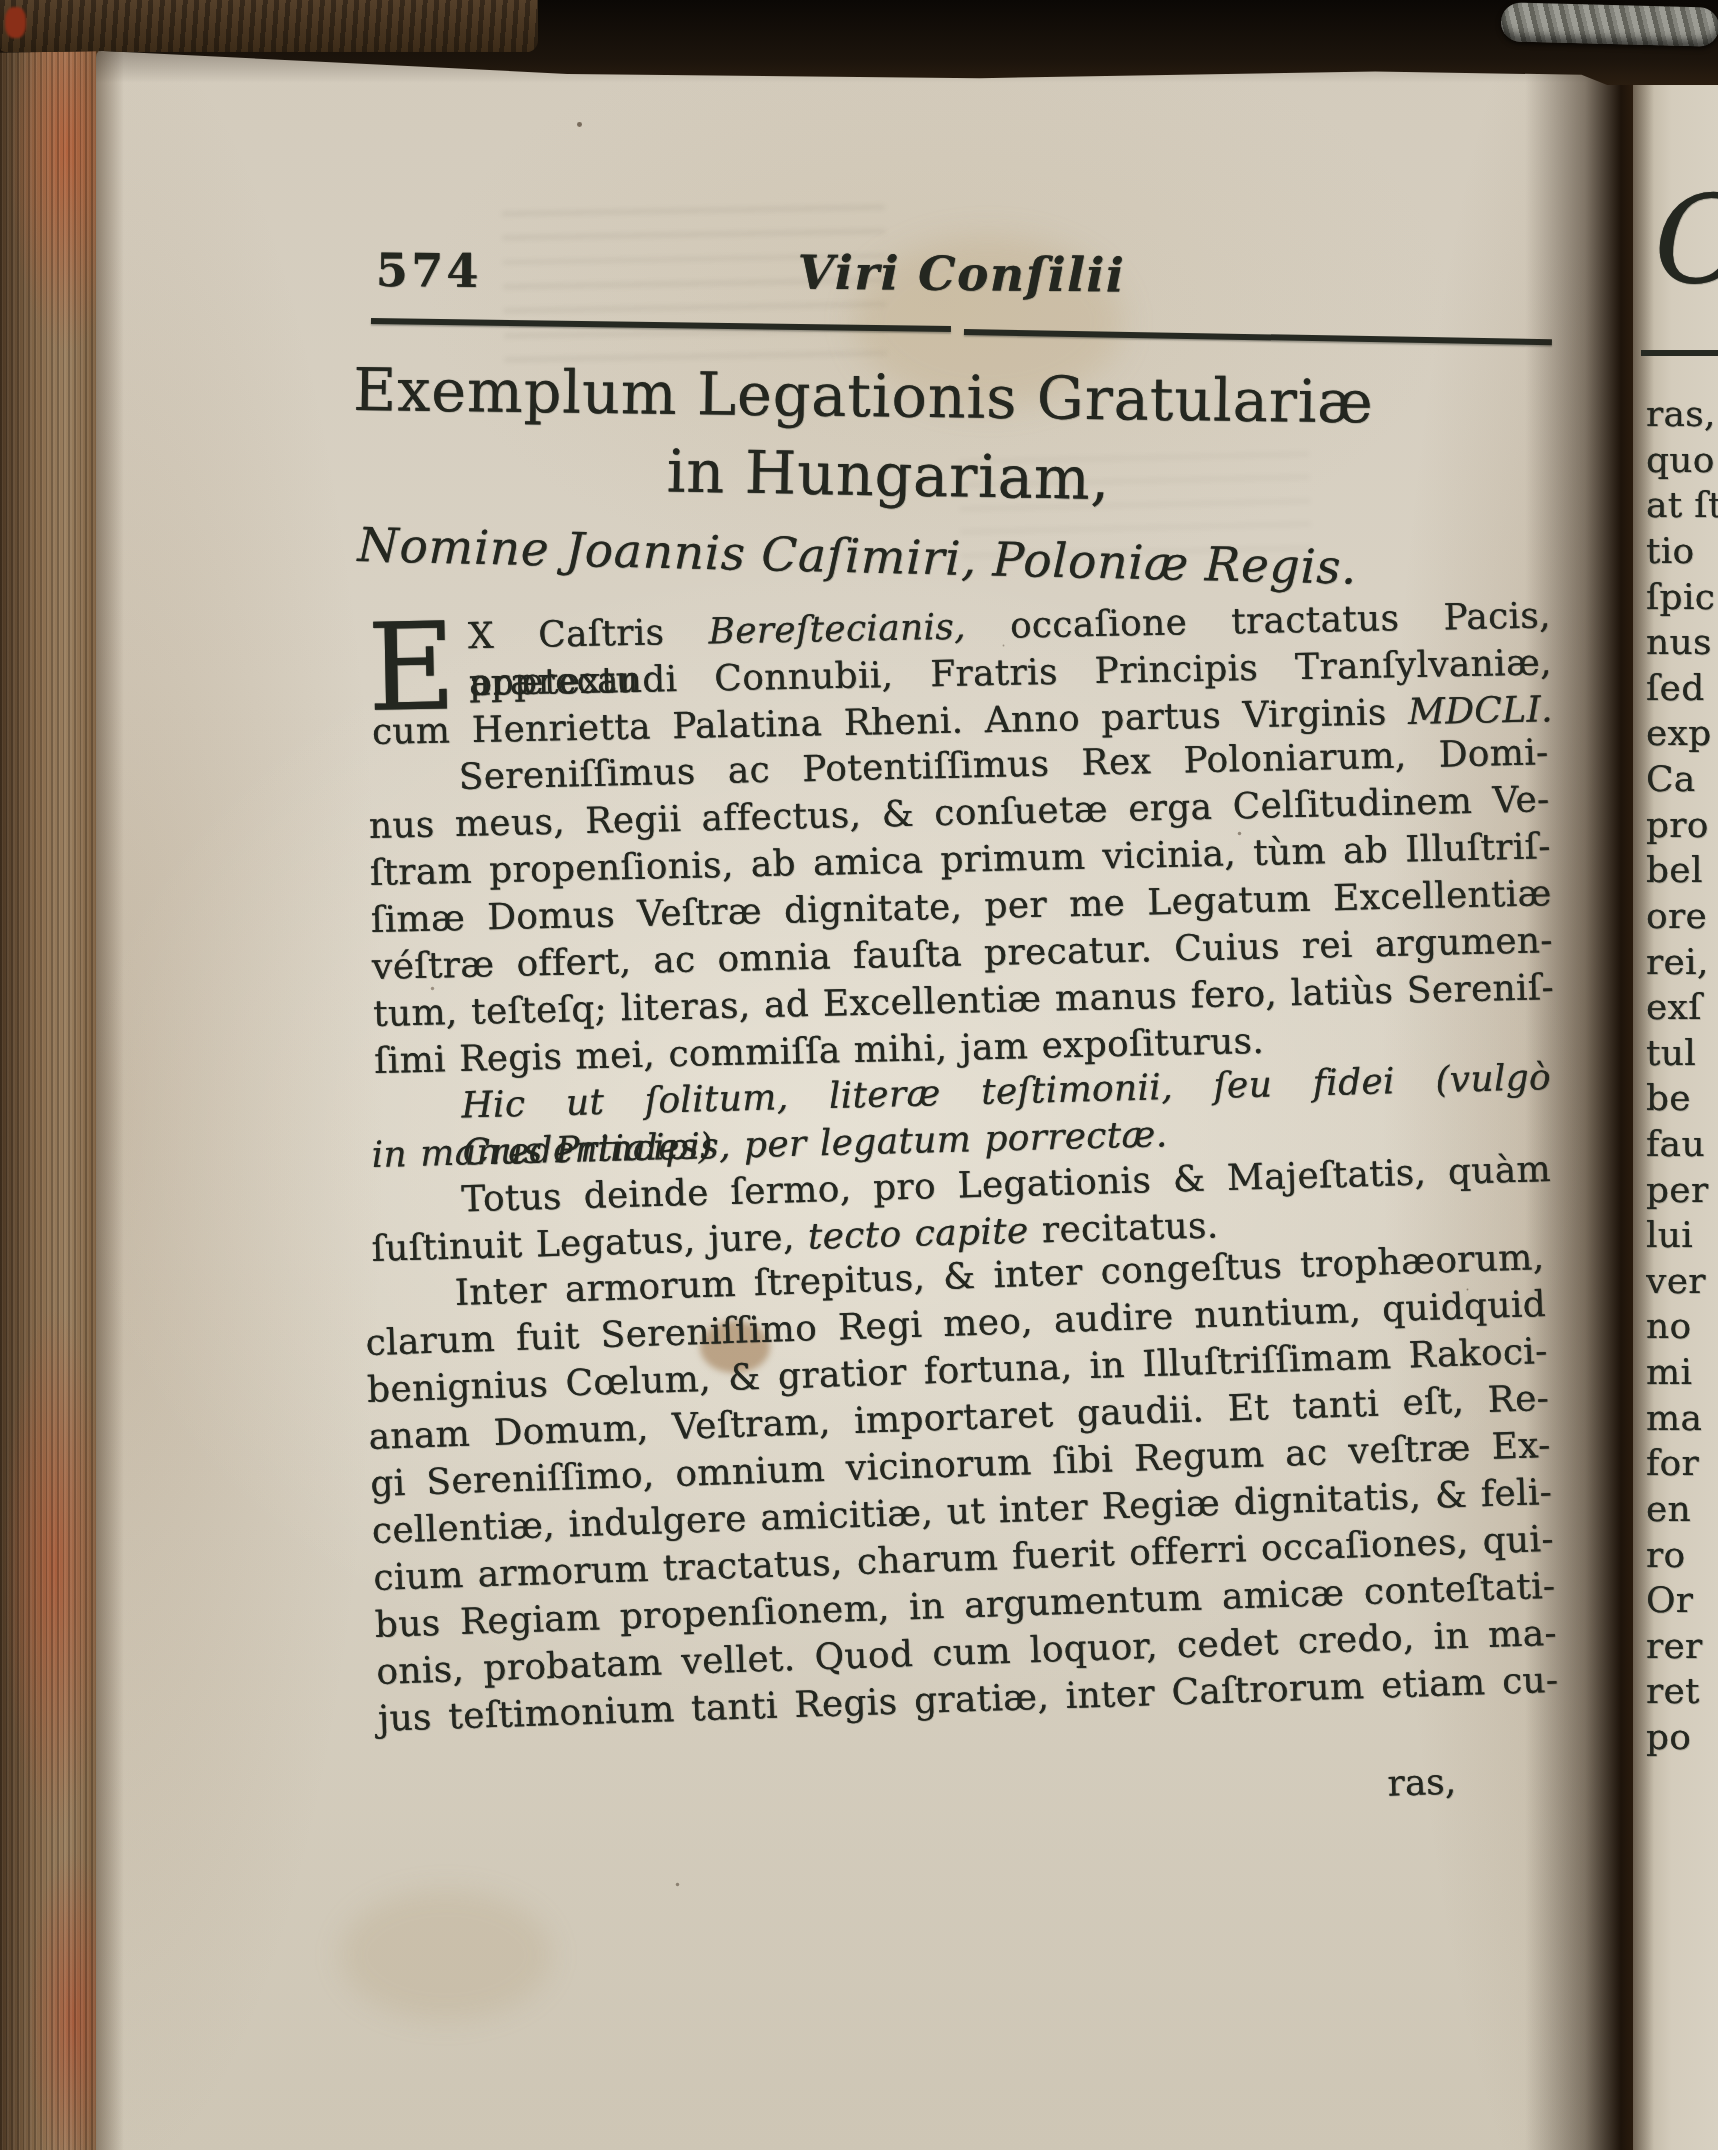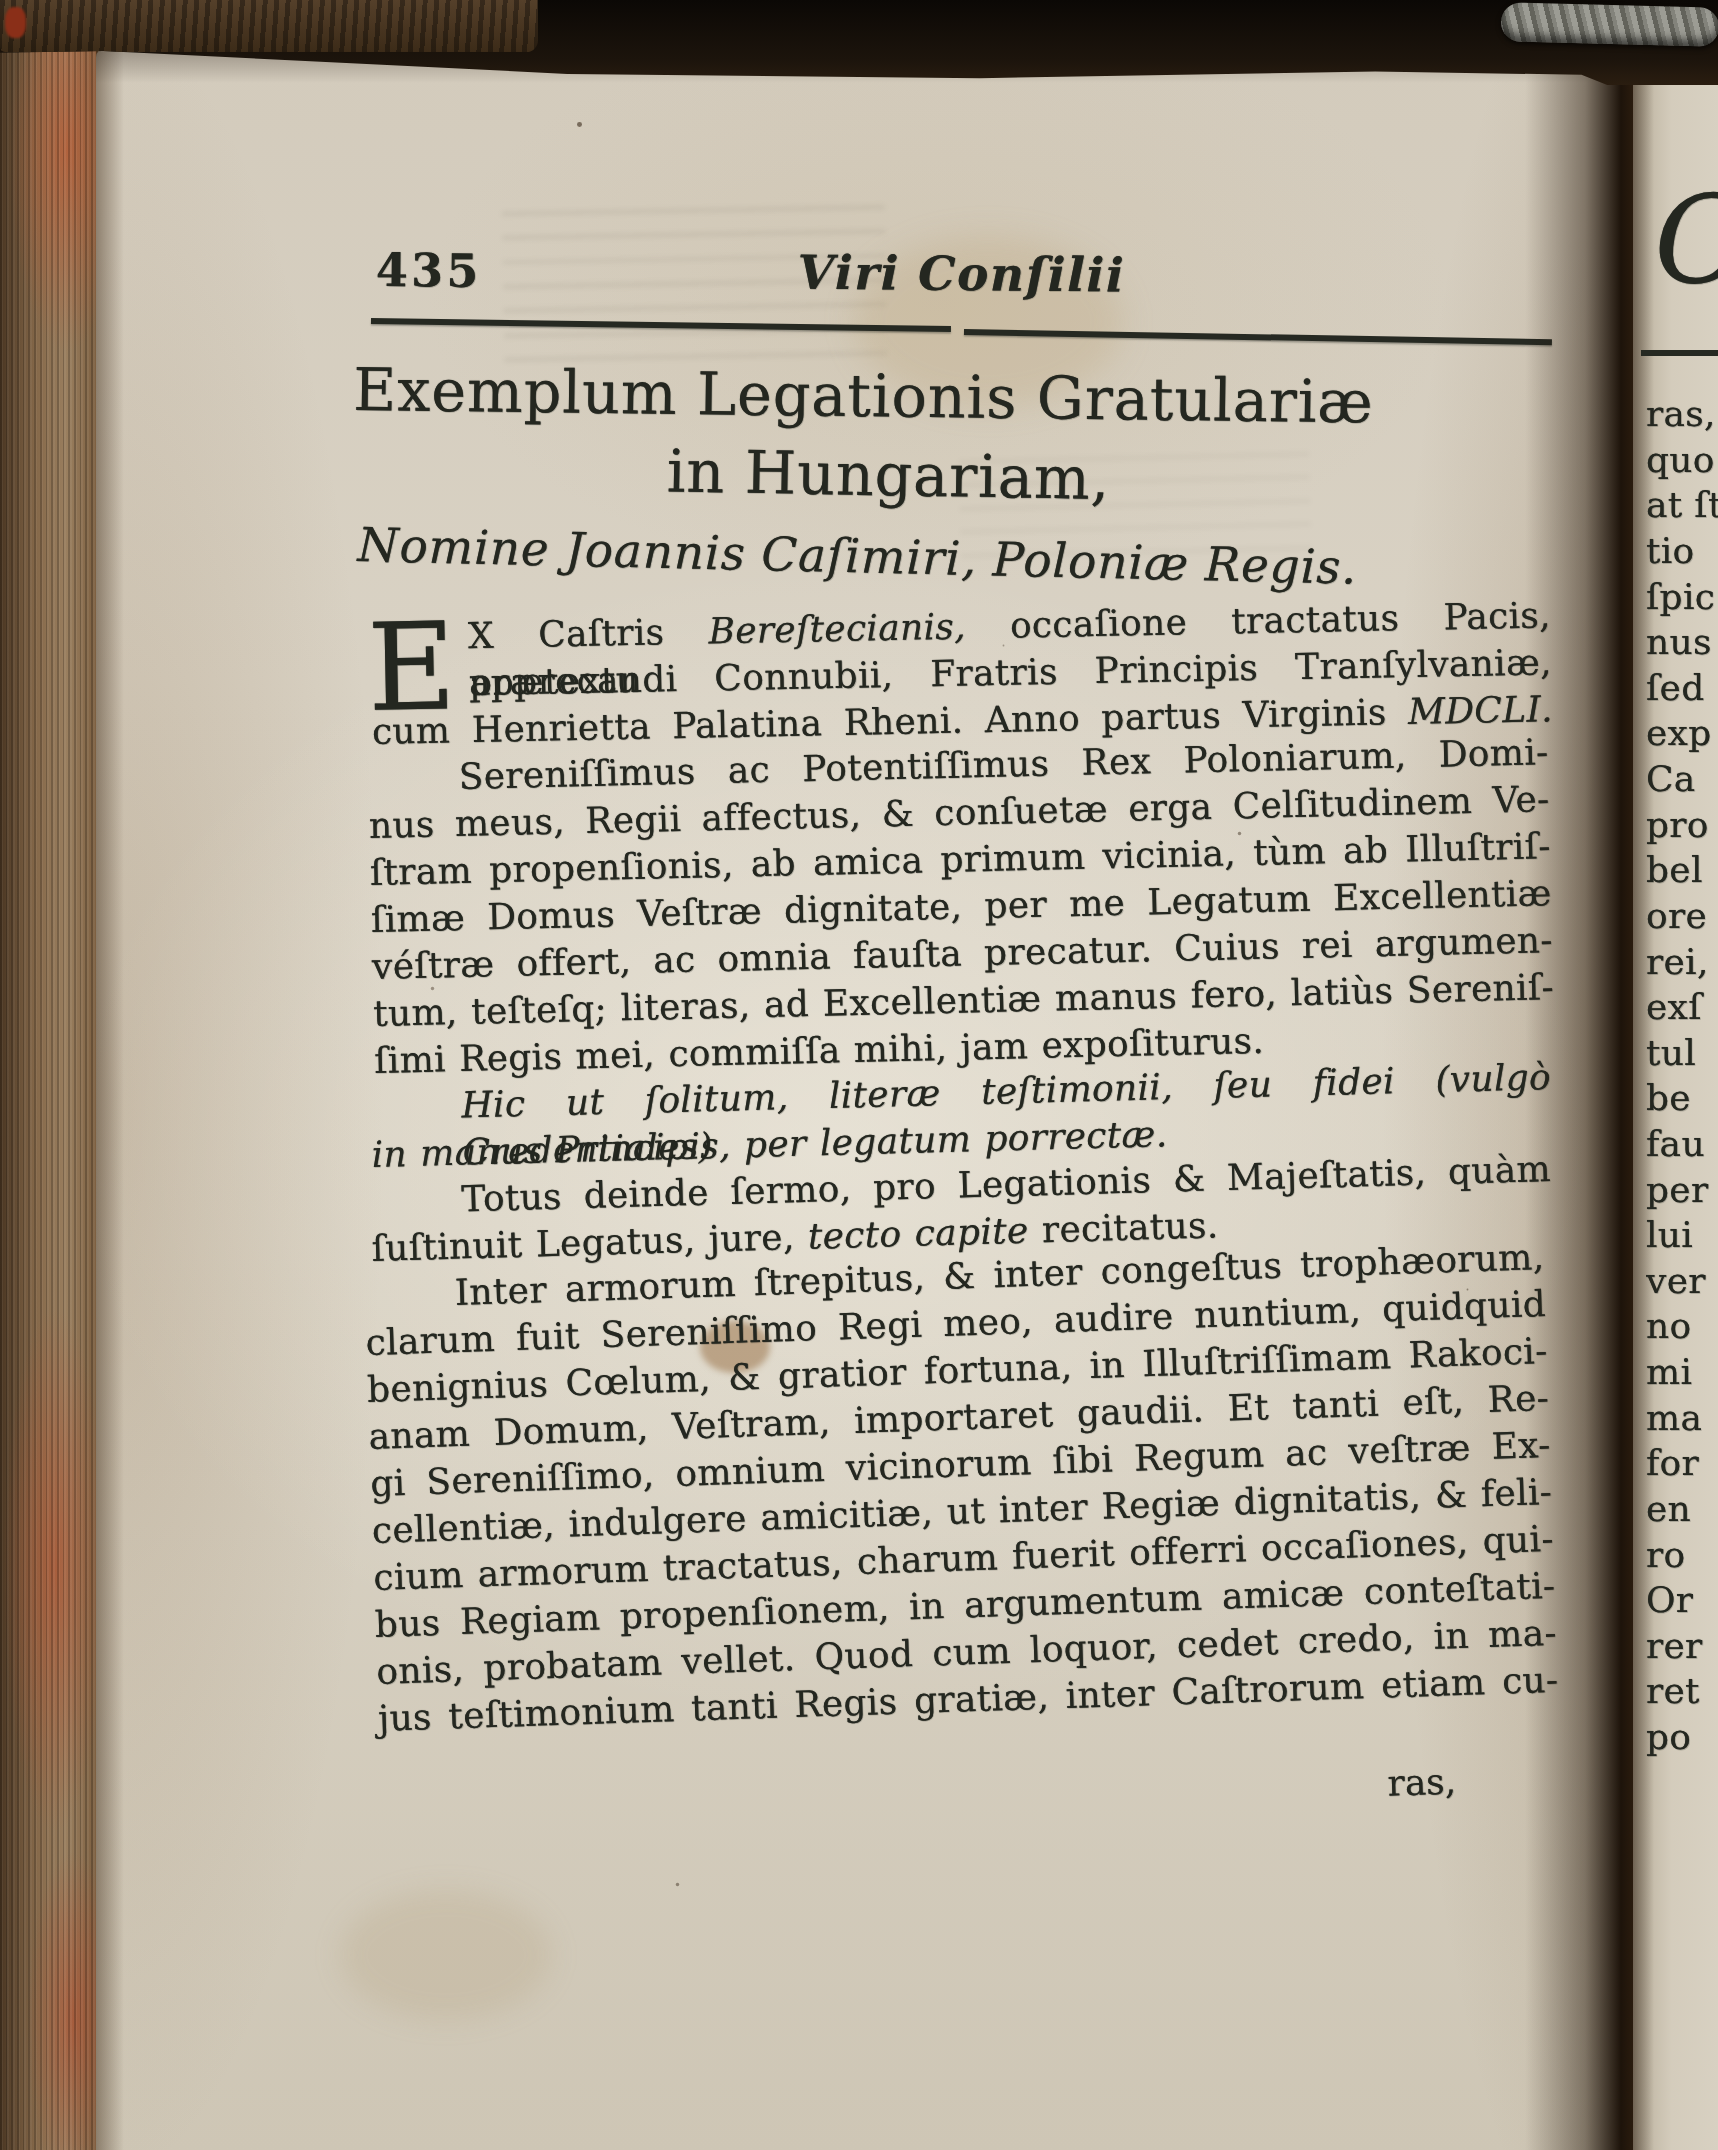--- a/index.html
+++ b/index.html
@@ -113,21 +113,21 @@
     <div class="page-left-shade"></div>
     <div class="page-top-shade"></div>
     <div class="ghost ghost-a"></div>
     <div class="ghost ghost-b"></div>
     <div class="stain stain-a"></div>
     <div class="stain stain-b"></div>
     <div class="stain stain-c"></div>
     <div class="speck"></div>
 
     <div class="header-row">
-      <span class="pagenum">435</span>
+      <span class="pagenum">574</span>
       <span class="running">Viri Conſilii</span>
     </div>
     <div class="rule rule-l"></div>
     <div class="rule rule-r"></div>
 
     <div class="title-line title-1">Exemplum Legationis Gratulariæ</div>
     <div class="title-line title-2">in Hungariam,</div>
     <div class="subtitle">Nomine Joannis Caſimiri, Poloniæ Regis.</div>
 
     <div class="body-col" id="body-col">

